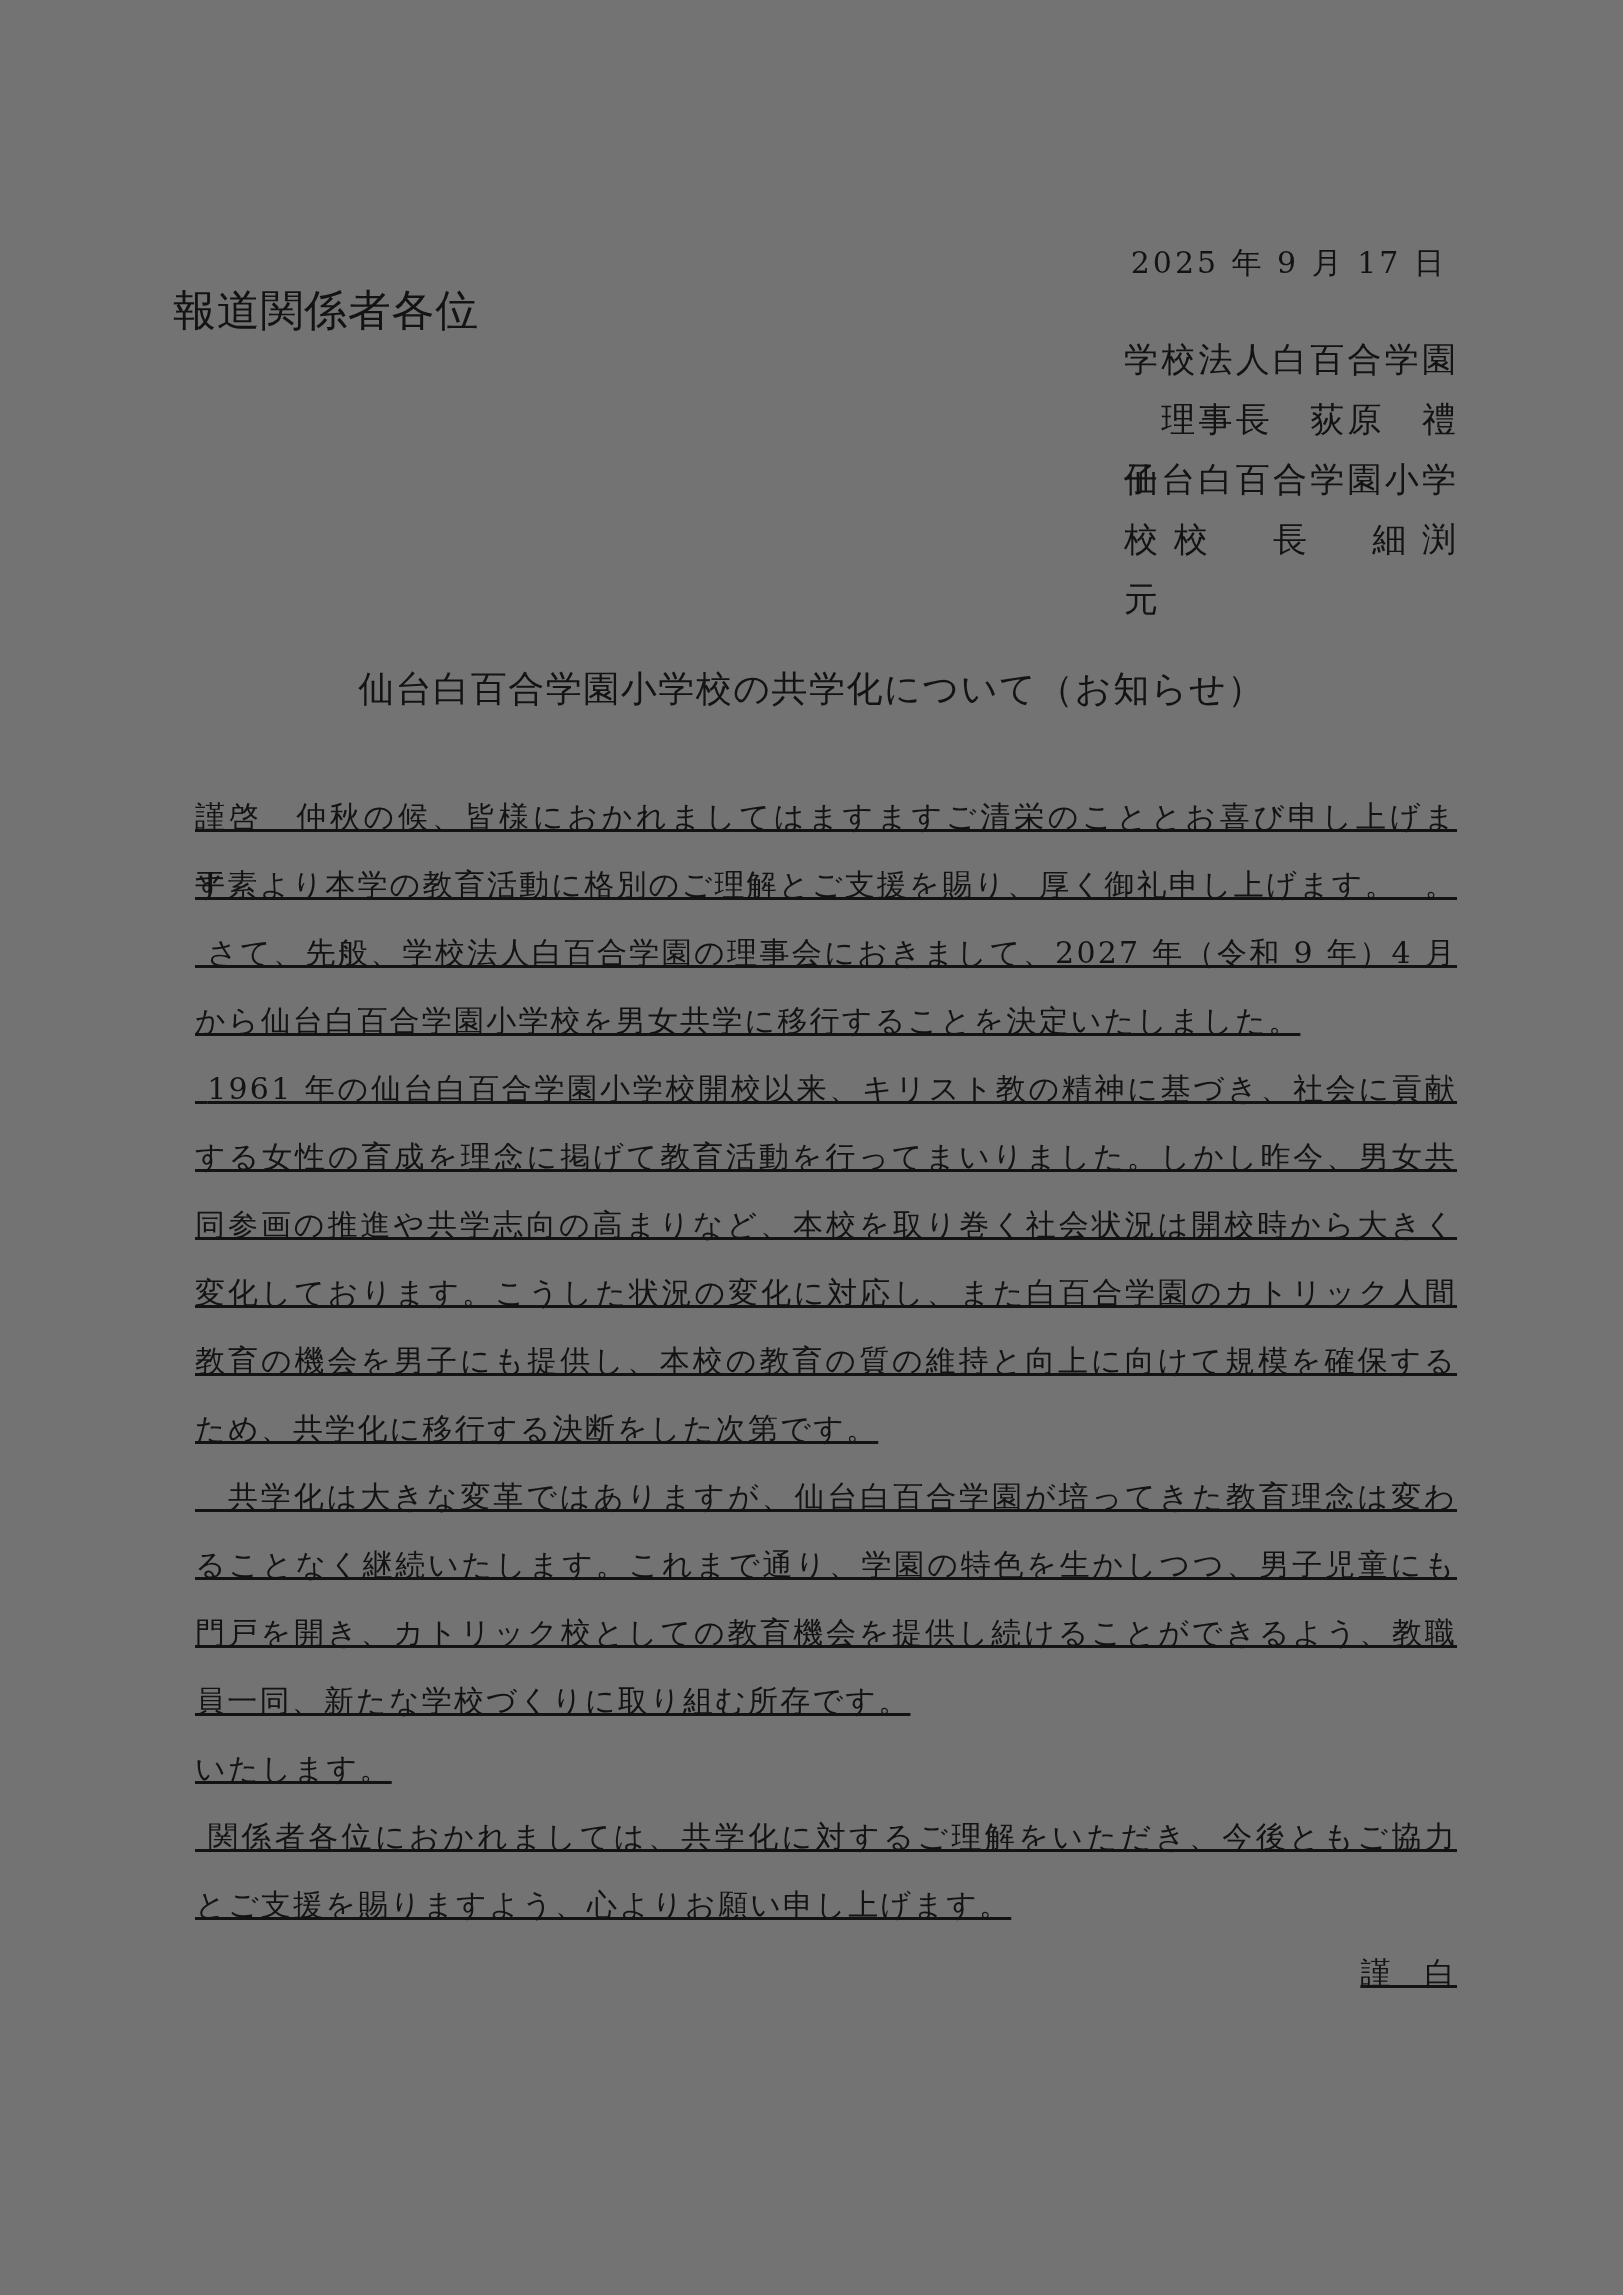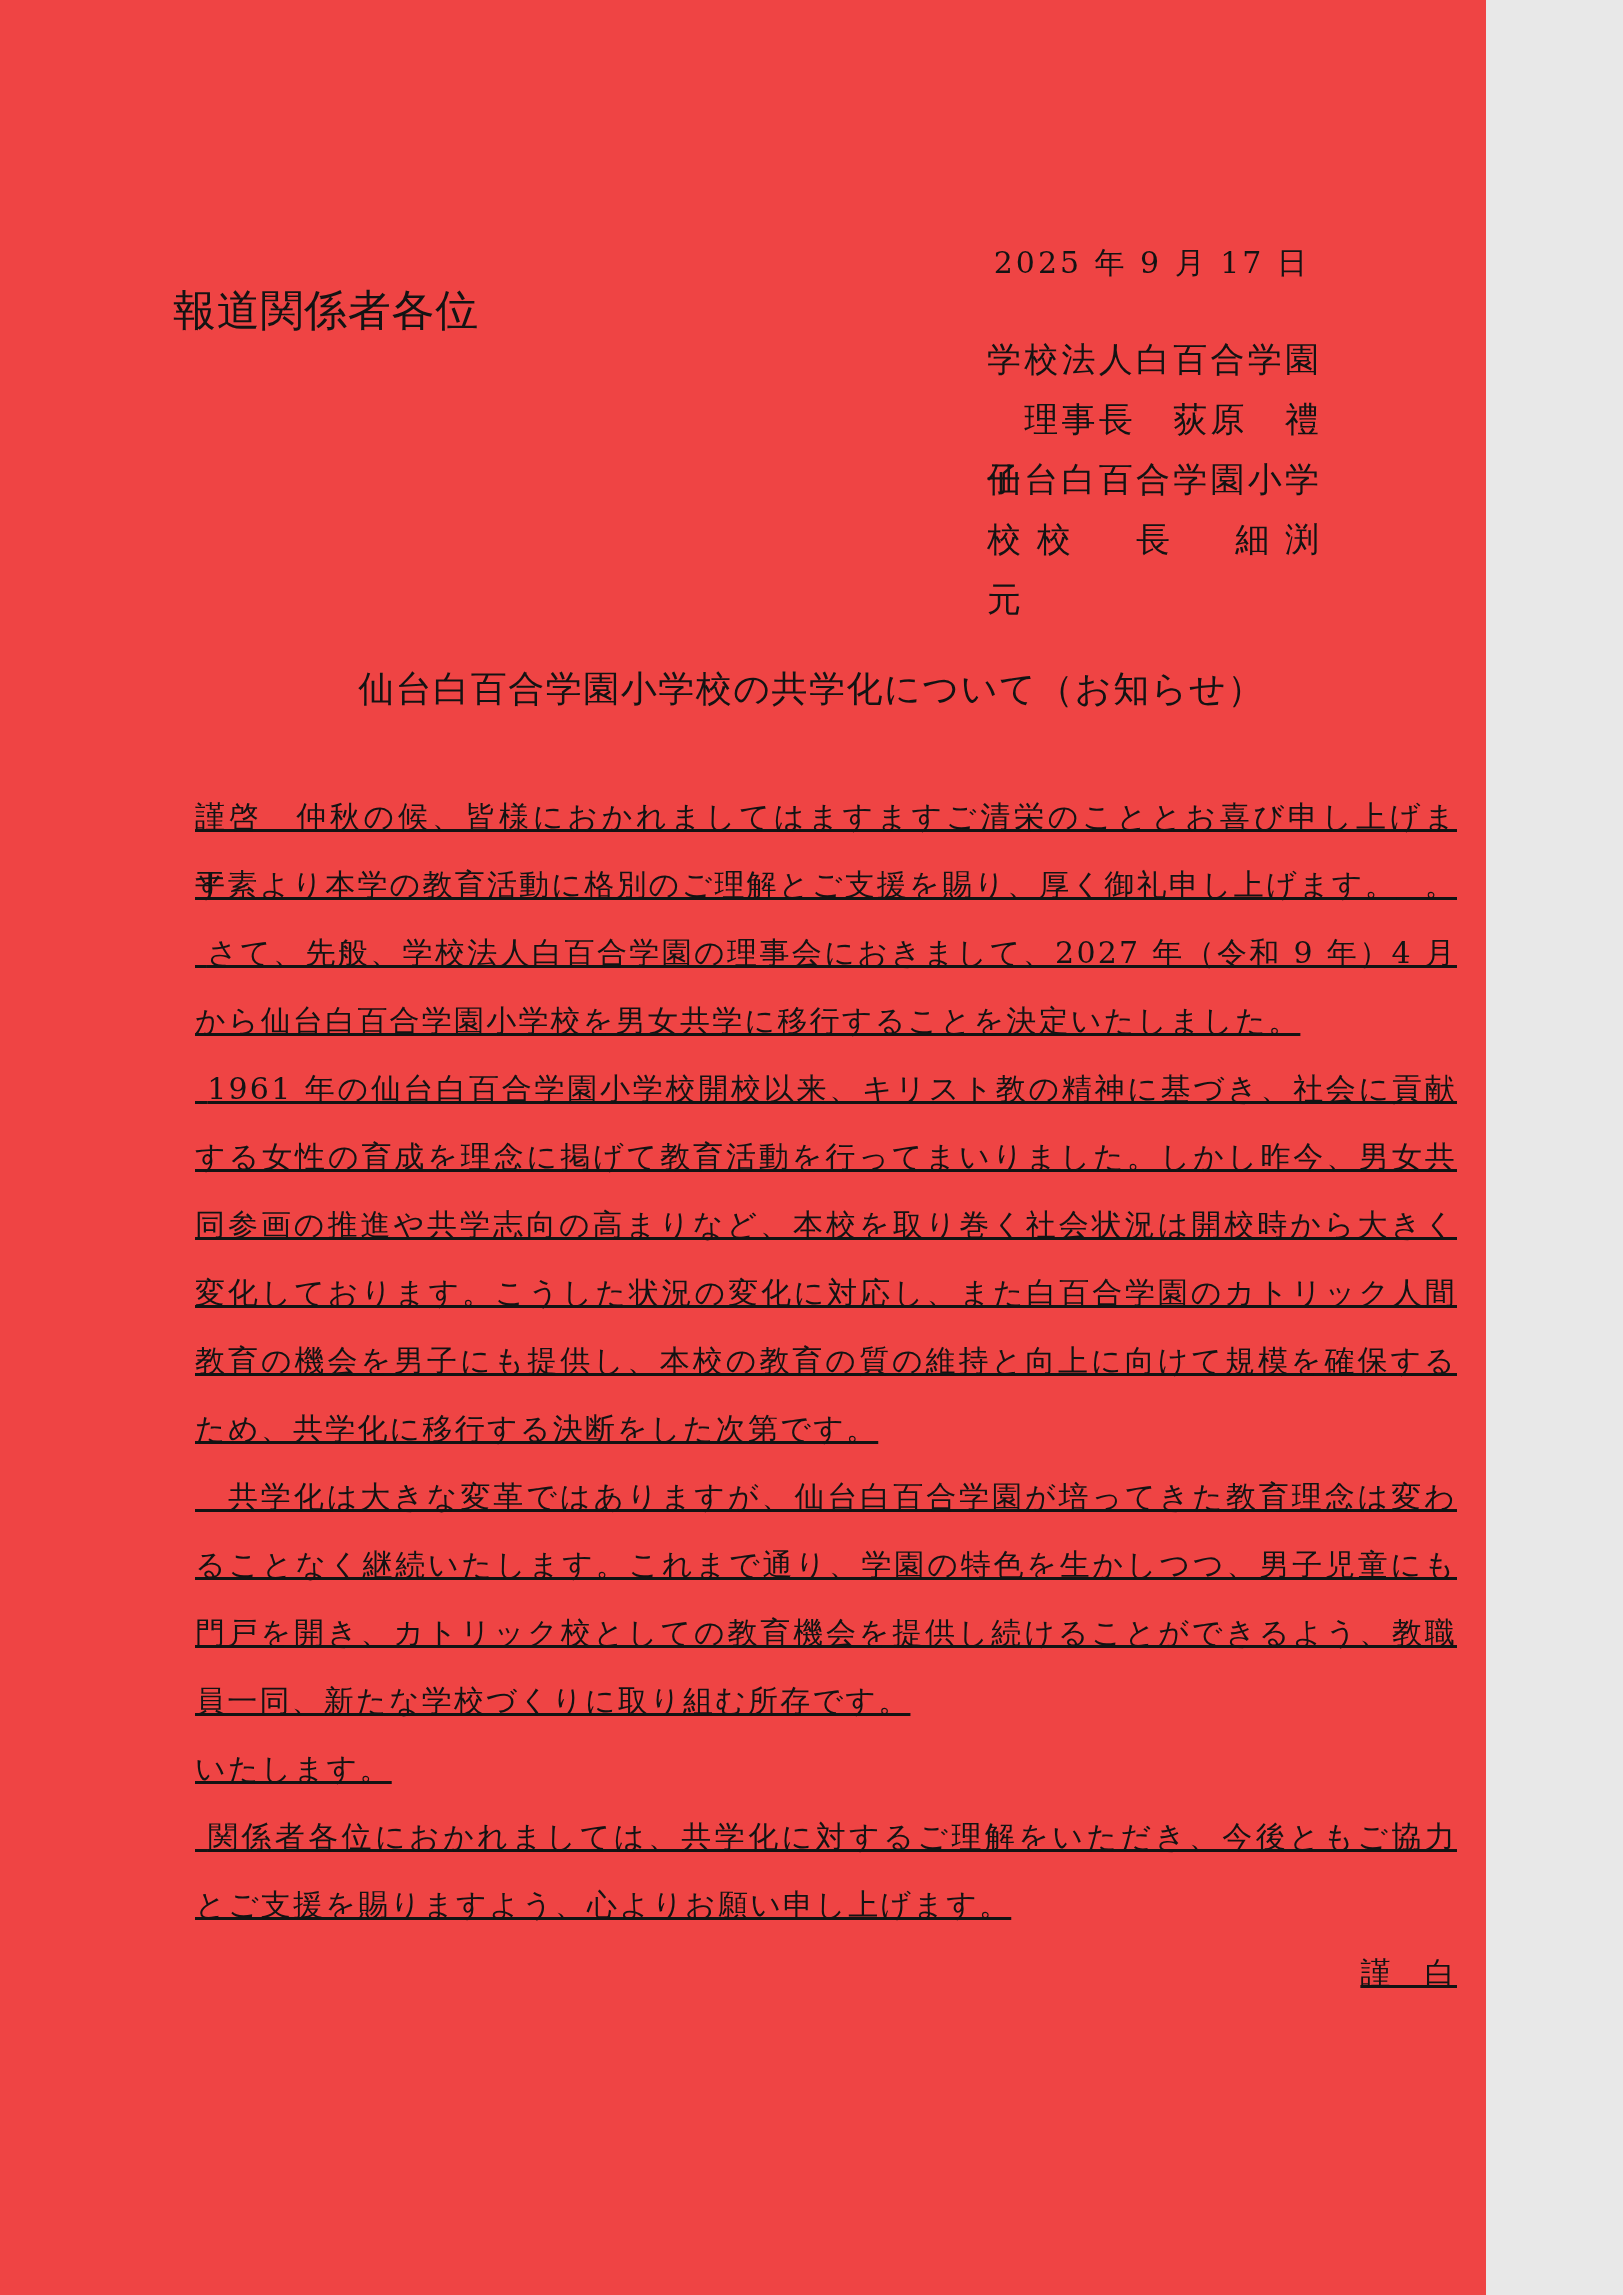--- a/index.html
+++ b/index.html
@@ -1,19 +1,19 @@
 <!DOCTYPE html>
 <html style="font-size:12px"><head>
 <meta charset="utf-8">
 <style>
   html,body{margin:0;padding:0;background:#e8e8e8;}
   .page{
     position:relative;
-    width:1486px;height:2295px;
-    background:#ef4444;
+    width:1623px;height:2295px;
+    background:#737373;
     color:#131313;
     font-family:"DejaVu Serif","Liberation Serif",serif;
     overflow:hidden;
   }
   .date{
     position:absolute;top:246px;right:176px;
     font-size:30px;letter-spacing:3px;line-height:34px;
     white-space:pre;
   }
   .recipient{

